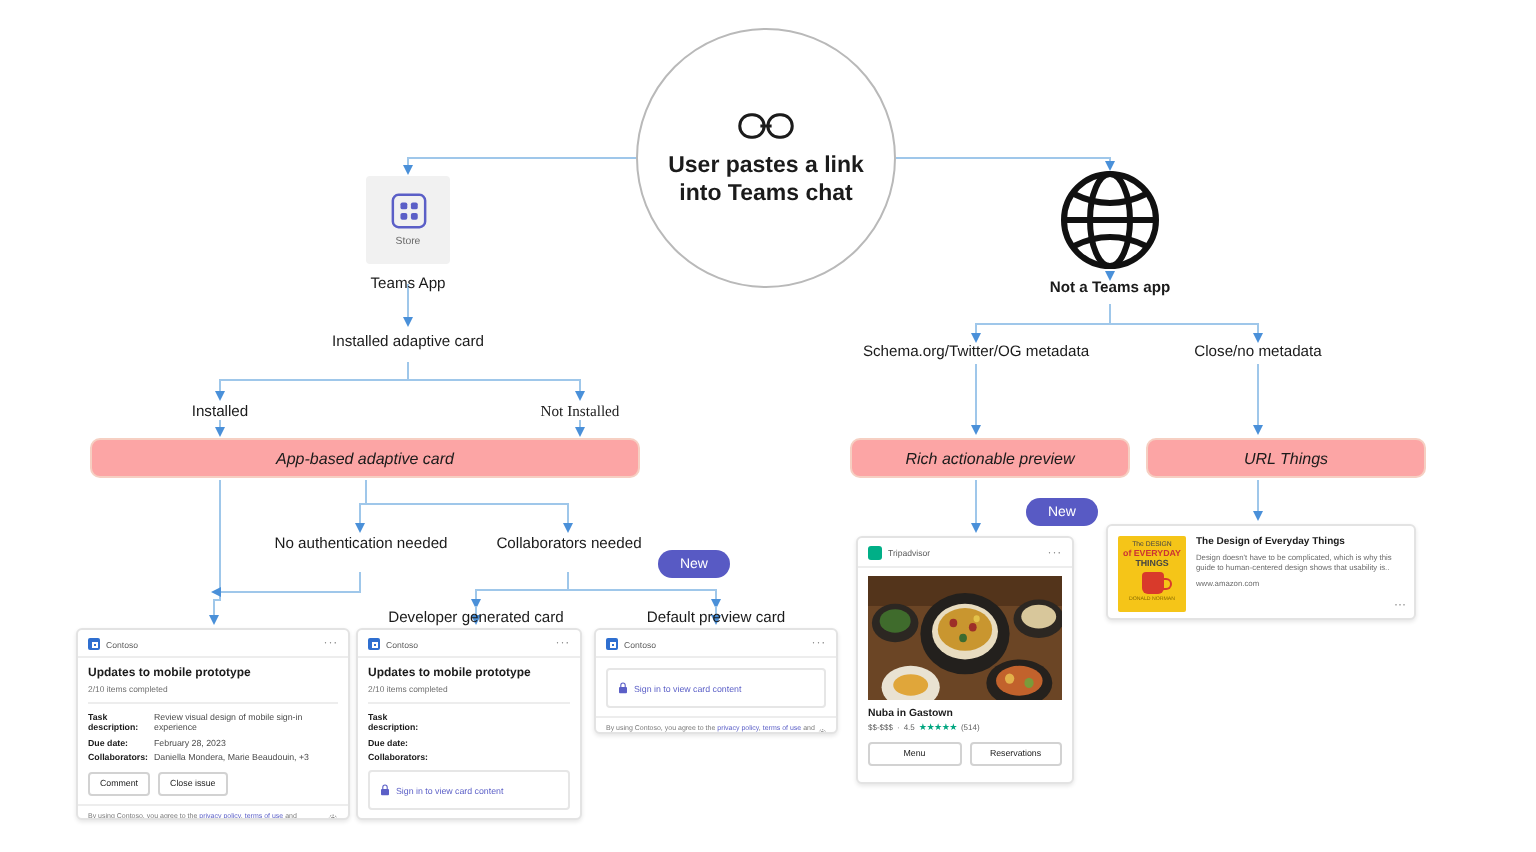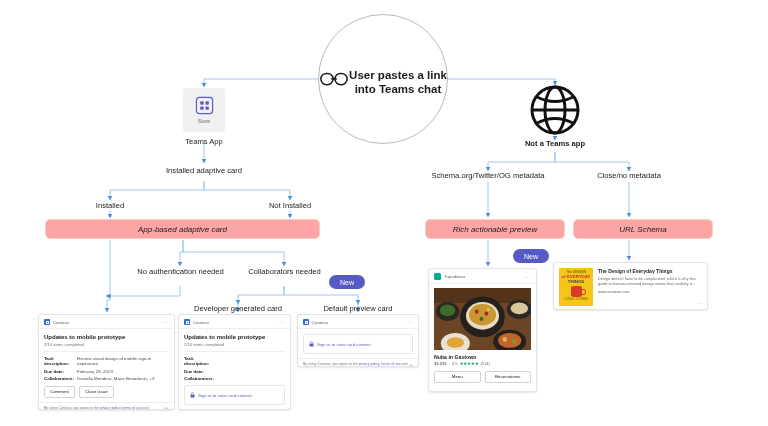--- a/index.html
+++ b/index.html
@@ -13,21 +13,21 @@
   }
   #canvas{position:absolute;left:0;top:0;width:768px;height:426px;}
   .lyr{position:absolute;left:0;top:0;width:768px;height:426px;pointer-events:none;}
   .node{position:absolute;box-sizing:border-box;}
 
   
   .root-circle{
     left:318px;top:14px;width:130px;height:130px;
     border:1px solid #b9b9b9;border-radius:50%;
     background:#fff;
-    display:flex;align-items:center;justify-content:center;
+    display:flex;flex-direction:column;align-items:center;justify-content:center;
     z-index:6;
   }
   .root-label{
     font-size:11.5px;font-weight:700;line-height:14px;text-align:center;color:#1b1b1b;
     margin-top:5px;
   }
   .link-icon{width:30px;height:16px;}
 
   
   .tlabel{
@@ -216,21 +216,21 @@
       <rect x="11" y="11" width="3.6" height="3.6" rx="1" fill="#5b5fc7"></rect>
     </svg>
     <div class="stxt">Store</div>
   </div>
 
   <div class="tlabel" style="left:154px;top:137px;width:100px;">Teams App</div>
 
   <div class="tlabel" style="left:139px;top:166px;width:130px;">Installed adaptive card</div>
 
   <div class="tlabel" style="left:70px;top:201px;width:80px;">Installed</div>
-  <div class="tlabel" style="left:250px;top:201px;width:80px;">Not Installed</div>
+  <div class="tlabel" style="left:250px;top:201px;width:80px;font-family:Liberation Serif, serif;">Not Installed</div>
 
   <div class="node stagebox" id="stage-app">App-based adaptive card</div>
 
   <div class="tlabel" style="left:123px;top:267px;width:115px;">No authentication needed</div>
   <div class="tlabel" style="left:232px;top:267px;width:105px;">Collaborators needed</div>
 
   <div class="tlabel" style="left:183px;top:304px;width:110px;">Developer generated card</div>
   <div class="tlabel" style="left:310px;top:304px;width:96px;">Default preview card</div>
 
   <div class="node newbadge" id="badge-auth">New</div>
@@ -242,21 +242,21 @@
     <path d="M7 12 Q25 21 43 12" stroke="#111" stroke-width="3" fill="none"></path>
     <path d="M7 38 Q25 29 43 38" stroke="#111" stroke-width="3" fill="none"></path>
   </svg>
 
   <div class="tlabel" style="left:505px;top:139px;width:100px;font-weight:bold;">Not a Teams app</div>
 
   <div class="tlabel" style="left:413px;top:171px;width:150px;">Schema.org/Twitter/OG metadata</div>
   <div class="tlabel" style="left:579px;top:171px;width:100px;">Close/no metadata</div>
 
   <div class="node stagebox" id="stage-rich">Rich actionable preview</div>
-  <div class="node stagebox" id="stage-url">URL Schema</div>
+  <div class="node stagebox" id="stage-url">URL Things</div>
 
   <div class="node newbadge" id="badge-rich">New</div>
 
   <div class="node card" id="card-noauth">
     <div class="card-head">
       <span class="app-chip">
           <i></i>
         </span>
       <span class="app-name">Contoso</span>
       <span class="dots">···</span>

